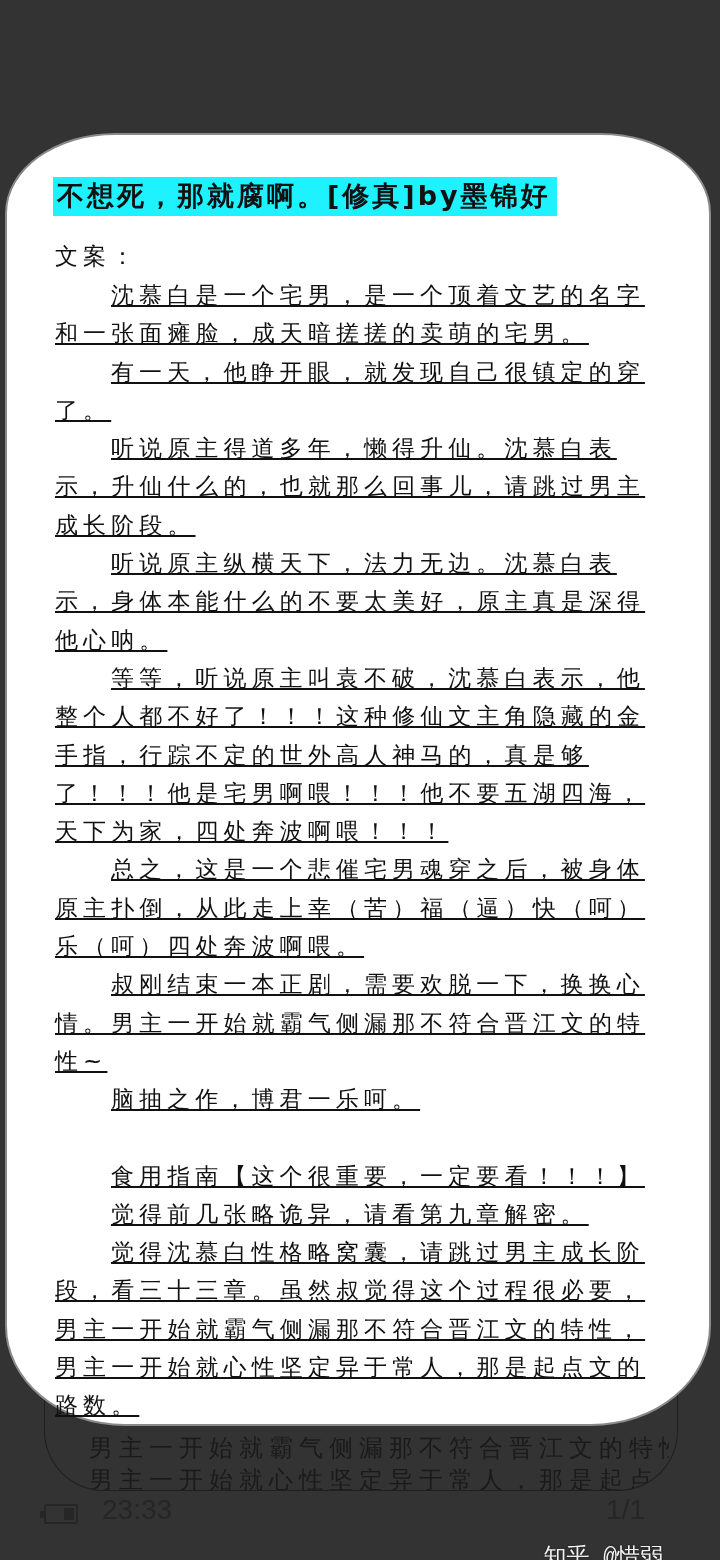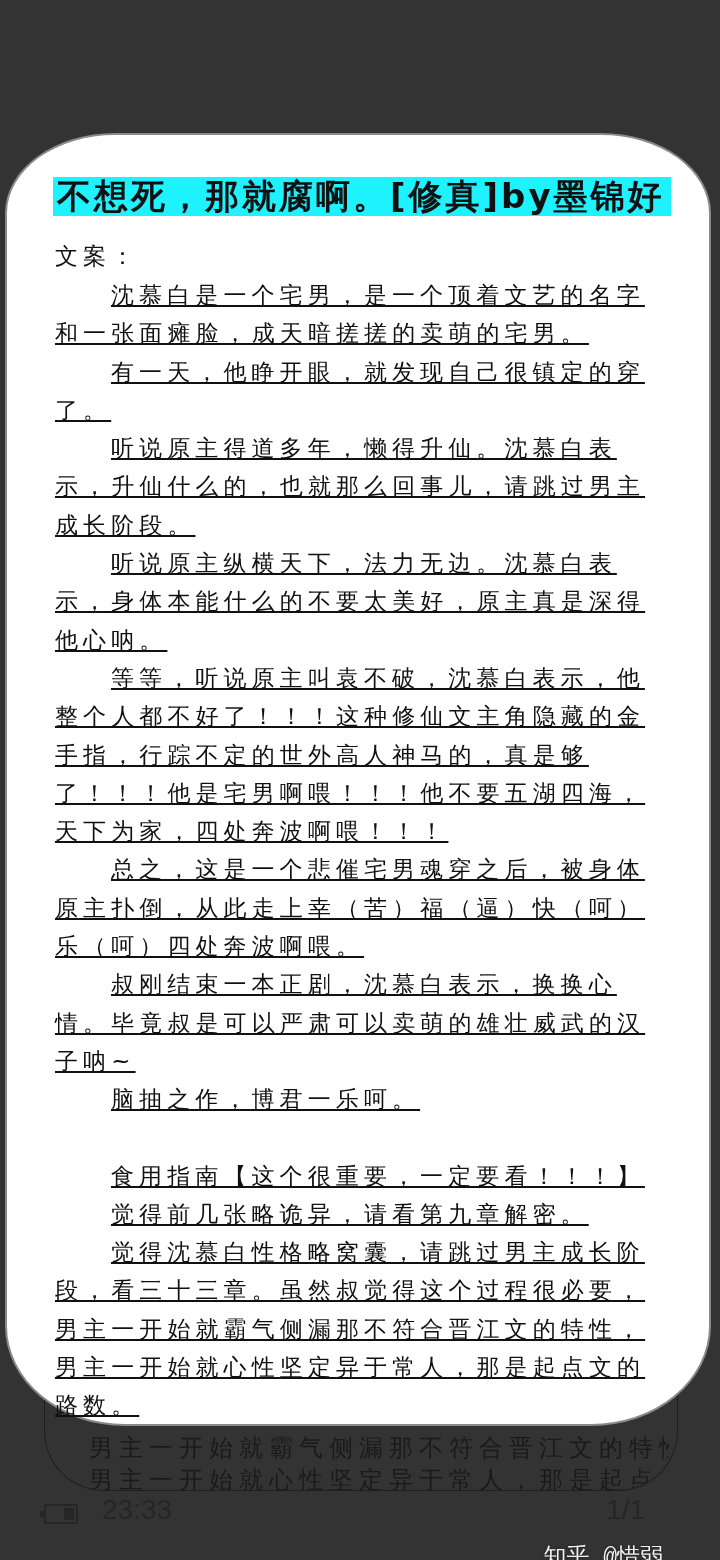--- a/index.html
+++ b/index.html
@@ -33,21 +33,21 @@
     border-radius: 110px 110px 120px 120px / 80px 80px 100px 100px;
     box-sizing: border-box;
   }
   .content {
     position: absolute; left: 48px; top: 42px; width: 610px;
     color: #111111;
   }
   .title {
     display: inline-block;
     background: #1ff2ff;
-    font-size: 34px; font-weight: bold; letter-spacing: 3px;
+    font-size: 27px; font-weight: bold; letter-spacing: 3px;
     padding: 2px 6px 3px 4px;
     line-height: 34px;
     margin-left: -2px;
     white-space: nowrap;
   }
   .label {
     font-size: 23px; letter-spacing: 5px; line-height: 40px; margin-top: 20px;
   }
   .para {
     font-size: 23px; letter-spacing: 5.1px; line-height: 38.3px;
@@ -99,21 +99,21 @@
 <div class="card">
   <div class="content">
     <div class="title">不想死，那就腐啊。[修真]by墨锦好</div>
     <div class="label">文案：</div>
     <p class="para">沈慕白是一个宅男，是一个顶着文艺的名字和一张面瘫脸，成天暗搓搓的卖萌的宅男。</p>
     <p class="para">有一天，他睁开眼，就发现自己很镇定的穿了。</p>
     <p class="para">听说原主得道多年，懒得升仙。沈慕白表示，升仙什么的，也就那么回事儿，请跳过男主成长阶段。</p>
     <p class="para">听说原主纵横天下，法力无边。沈慕白表示，身体本能什么的不要太美好，原主真是深得他心呐。</p>
     <p class="para">等等，听说原主叫袁不破，沈慕白表示，他整个人都不好了！！！这种修仙文主角隐藏的金手指，行踪不定的世外高人神马的，真是够了！！！他是宅男啊喂！！！他不要五湖四海，天下为家，四处奔波啊喂！！！</p>
     <p class="para">总之，这是一个悲催宅男魂穿之后，被身体原主扑倒，从此走上幸（苦）福（逼）快（呵）乐（呵）四处奔波啊喂。</p>
-    <p class="para">叔刚结束一本正剧，沈慕白表示，换换心情。毕竟叔是可以严肃可以卖萌的雄壮威武的汉子呐~</p>
+    <p class="para">叔刚结束一本正剧，需要欢脱一下，换换心情。男主一开始就霸气侧漏那不符合晋江文的特性~</p>
     <p class="para">脑抽之作，博君一乐呵。</p>
     <div class="blank"></div>
     <p class="para">食用指南【这个很重要，一定要看！！！】</p>
     <p class="para">觉得前几张略诡异，请看第九章解密。</p>
     <p class="para">觉得沈慕白性格略窝囊，请跳过男主成长阶段，看三十三章。虽然叔觉得这个过程很必要，男主一开始就霸气侧漏那不符合晋江文的特性，男主一开始就心性坚定异于常人，那是起点文的路数。</p>
   </div>
 </div>
 
 <div class="bottom-bar">
   <div class="battery">

